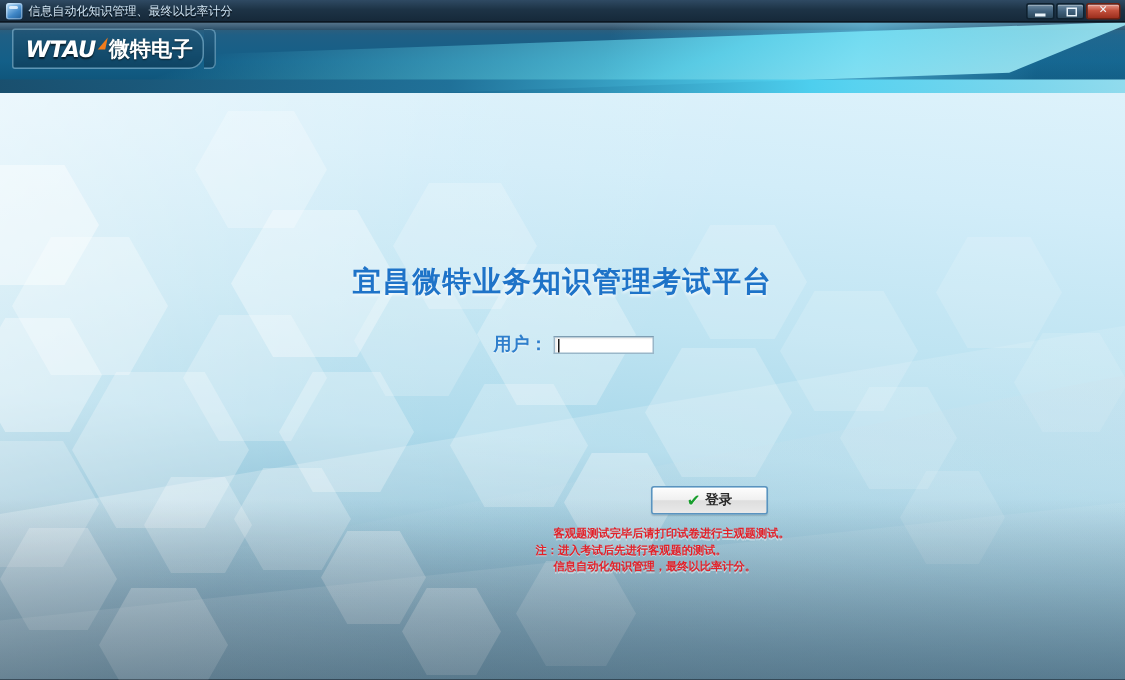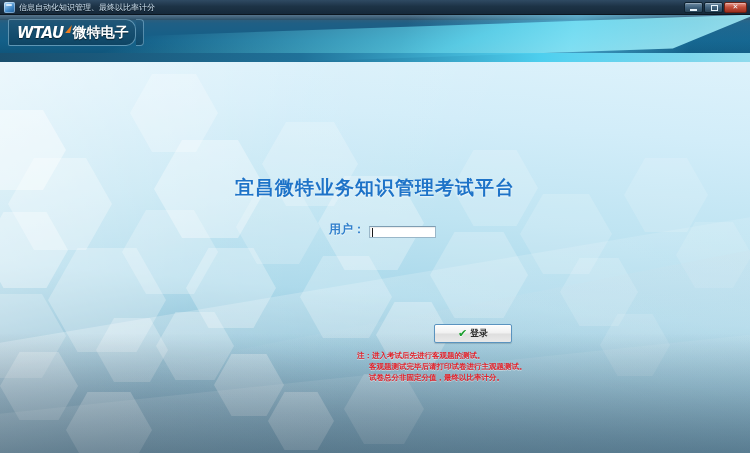--- a/index.html
+++ b/index.html
@@ -147,21 +147,21 @@
 
   
   .login {
     position:absolute; left:0; top:0; width:750px; height:391px; z-index:20;
   }
   .page-title {
     position:absolute; left:0; top:113px; width:750px; text-align:center;
     font-size:19px; font-weight:bold; color:#1e73c8;
     letter-spacing:1px; text-shadow:0 1px 2px rgba(255,255,255,.75);
   }
-  .row { position:absolute; display:flex; align-items:flex-end; }
+  .row { position:absolute; display:flex; align-items:center; }
   .row-user { left:312px; top:159px; }
   .row-pass { left:312px; top:181px; }
   .f-label {
     font-size:12px; font-weight:bold; color:#2f7fcc; width:53px;
     text-align:right; text-shadow:0 1px 1px rgba(255,255,255,.8);
     letter-spacing:0px;
   }
   .f-input {
     width:67px; height:12px; margin-left:4px;
     background:#ffffff; border:1px solid #9ab7c9;
@@ -281,21 +281,21 @@
         </span>
       </div>
 
 
       <div class="btn-login">
         <span class="chk">✔</span>
         <span class="btn-label">登录</span>
       </div>
 
       <div class="notes">
+        <div class="note-line indent">客观题测试完毕后请打印试卷进行主观题测试。</div>
         <div class="note-line">注：进入考试后先进行客观题的测试。</div>
-        <div class="note-line indent">客观题测试完毕后请打印试卷进行主观题测试。</div>
-        <div class="note-line indent">试卷总分非固定分值，最终以比率计分。</div>
+        <div class="note-line indent">信息自动化知识管理，最终以比率计分。</div>
       </div>
 
     </div>
   </div>
 
 </div>
 
 </body></html>

